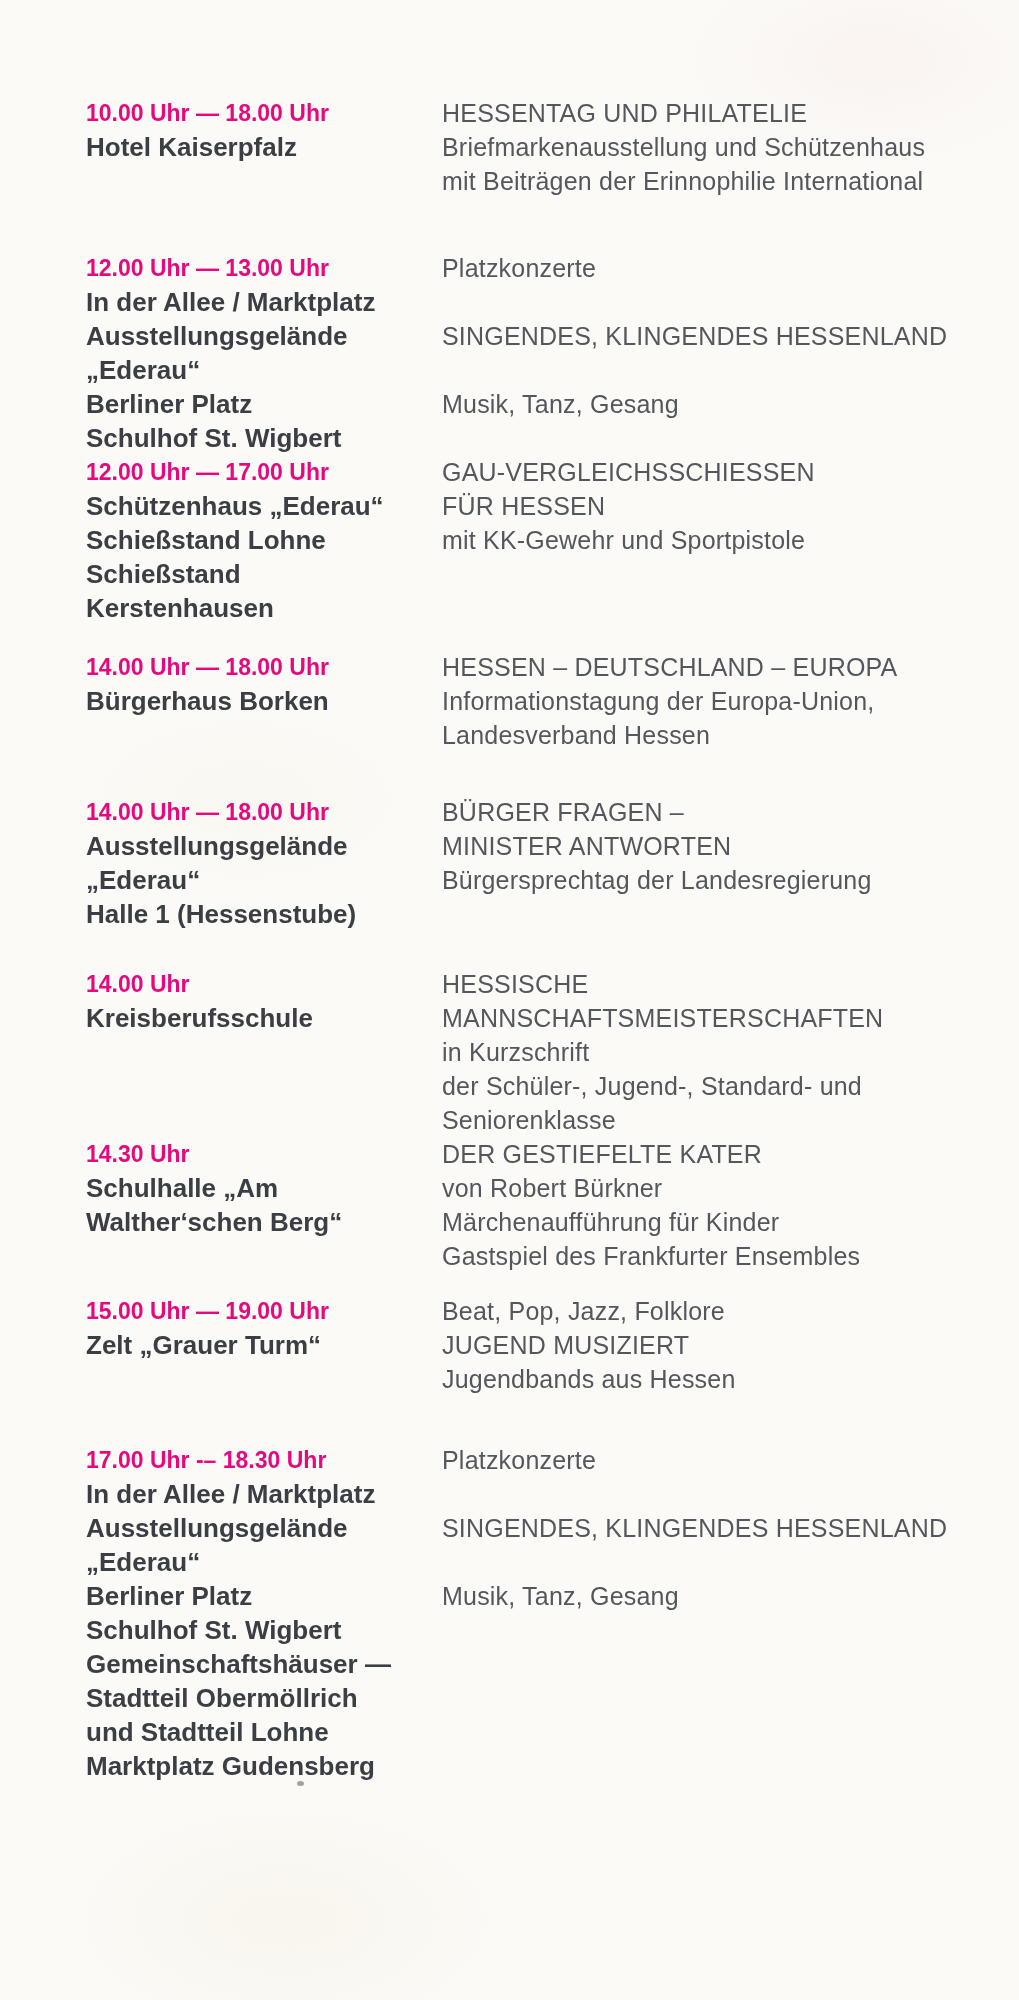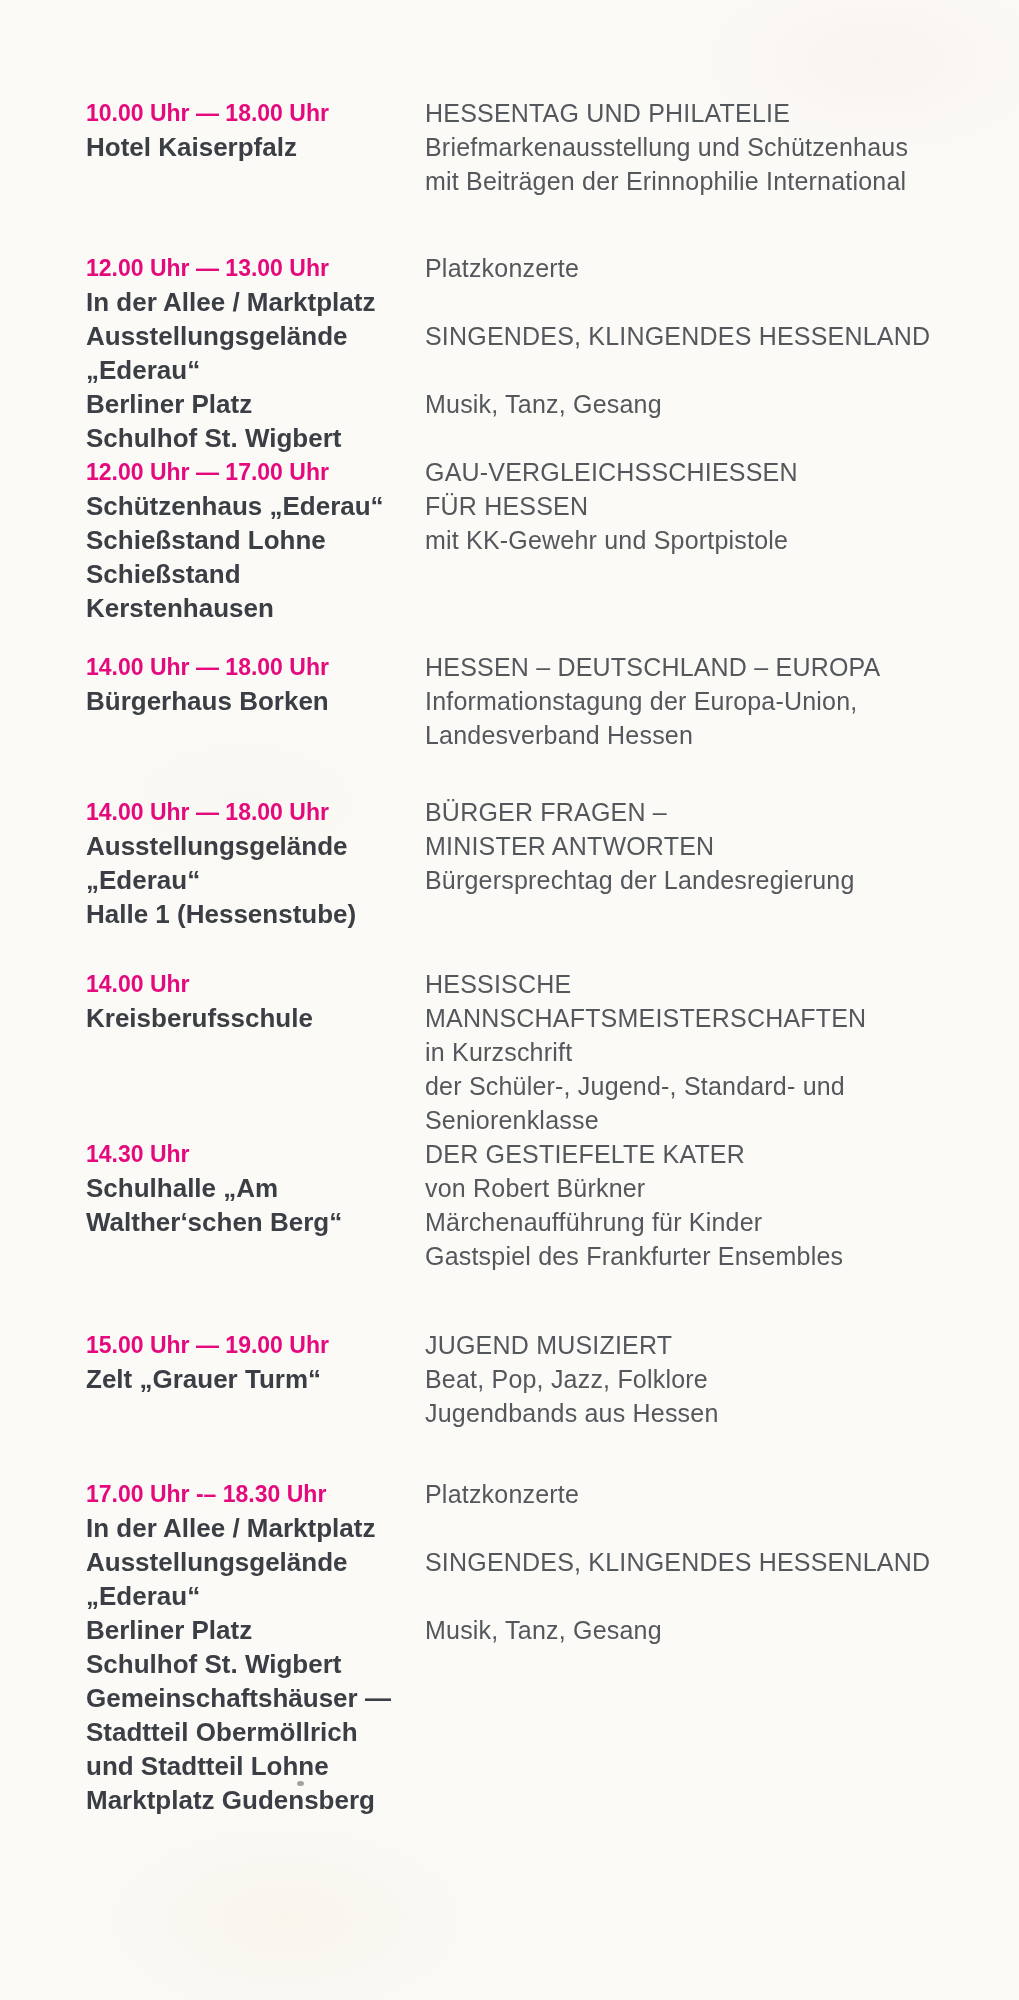--- a/index.html
+++ b/index.html
@@ -16,20 +16,21 @@
   }
   .page {
     box-sizing: border-box;
     width: 1019px; height: 2000px;
     padding: 96px 30px 0 86px;
   }
   .event {
     display: grid;
     grid-template-columns: 339px 1fr;
     align-items: start;
+    gap: 17px;
   }
   .line { min-height: 34px; line-height: 34px; white-space: nowrap; }
   .time {
     font-size: 23px; font-weight: 700;
     color: #e5097e;
   }
   .loc {
     font-size: 26px; font-weight: 700;
     color: #3b3f45;
   }
@@ -130,42 +131,42 @@
     </div>
     <div>
       <div class="line desc">HESSISCHE</div>
       <div class="line desc">MANNSCHAFTSMEISTERSCHAFTEN</div>
       <div class="line desc">in Kurzschrift</div>
       <div class="line desc">der Schüler-, Jugend-, Standard- und</div>
       <div class="line desc">Seniorenklasse</div>
     </div>
   </div>
 
-  <div class="event" style="margin-bottom:55px">
+  <div class="event" style="margin-bottom:21px">
     <div>
       <div class="line time">14.30 Uhr</div>
       <div class="line loc">Schulhalle „Am</div>
       <div class="line loc">Walther‘schen Berg“</div>
     </div>
     <div>
       <div class="line desc">DER GESTIEFELTE KATER</div>
       <div class="line desc">von Robert Bürkner</div>
       <div class="line desc">Märchenaufführung für Kinder</div>
       <div class="line desc">Gastspiel des Frankfurter Ensembles</div>
     </div>
   </div>
 
   <div class="event" style="margin-bottom:47px">
     <div>
       <div class="line time">15.00 Uhr — 19.00 Uhr</div>
       <div class="line loc">Zelt „Grauer Turm“</div>
     </div>
     <div>
+      <div class="line desc">Beat, Pop, Jazz, Folklore</div>
       <div class="line desc">JUGEND MUSIZIERT</div>
-      <div class="line desc">Beat, Pop, Jazz, Folklore</div>
       <div class="line desc">Jugendbands aus Hessen</div>
     </div>
   </div>
 
   <div class="event">
     <div>
       <div class="line time">17.00 Uhr -– 18.30 Uhr</div>
       <div class="line loc">In der Allee / Marktplatz</div>
       <div class="line loc">Ausstellungsgelände</div>
       <div class="line loc">„Ederau“</div>

